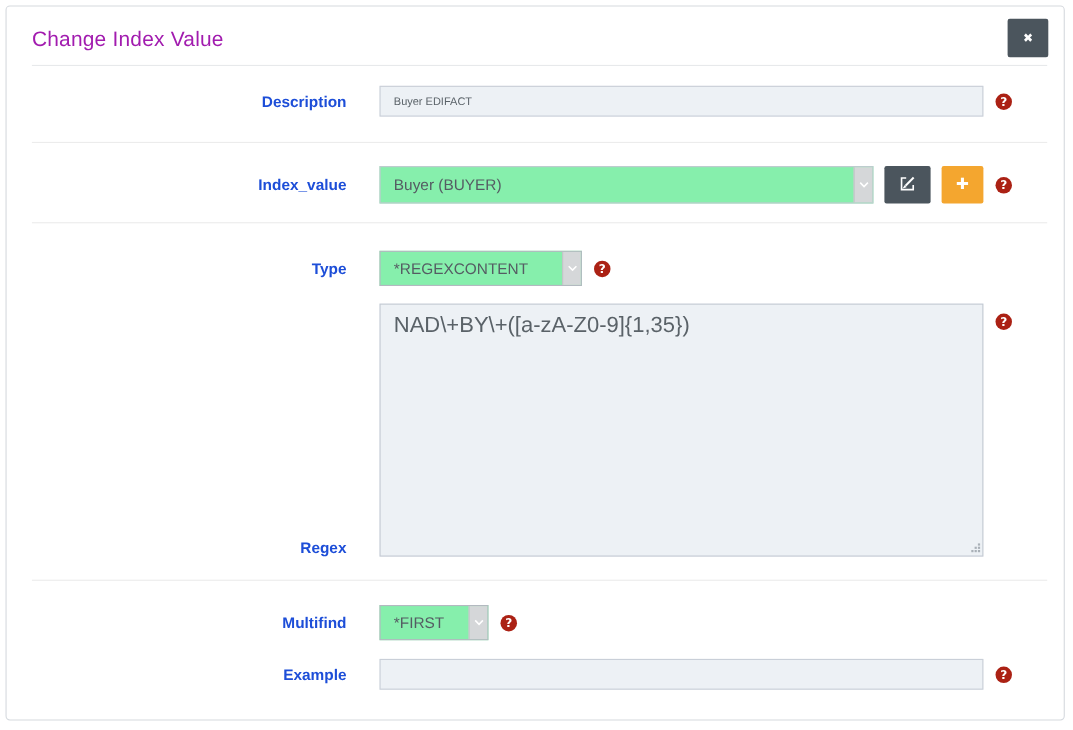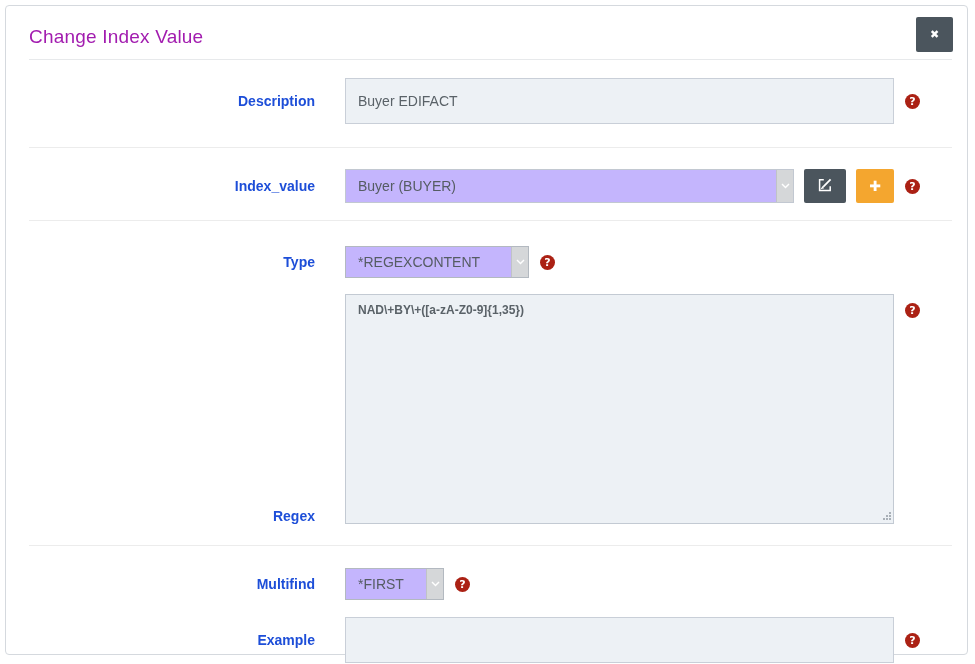--- a/index.html
+++ b/index.html
@@ -44,42 +44,42 @@
     width: 309px; flex: none;
     text-align: right; margin-right: 30px;
     font-size: 14px; font-weight: bold; color: #1d4ed8;
   }
   .row-type { margin-bottom: 16px; }
   .row-regex { align-items: flex-end; }
   .row-regex .f-label { padding-top: 10px; }
   .row-example { margin-top: 17px; }
 
   .text-input {
-    width: 549px; height: 46px; flex: none;
+    width: 549px; height: 28px; flex: none;
     background: #edf1f5; border: 1px solid #c9cfd8;
-    padding: 0 12px; font-size: 14px; color: #5a6268;
+    padding: 0 12px; font-size: 10px; color: #5a6268;
     font-family: inherit; outline: none;
   }
   .textarea {
     width: 549px; height: 230px; flex: none;
     background: #edf1f5; border: 1px solid #c3cad3;
-    padding: 8px 12px; font-size: 12px; color: #5a6268;
-    font-family: inherit; outline: none; resize: none; display: block; font-weight: bold;
+    padding: 8px 12px; font-size: 20px; color: #5a6268;
+    font-family: inherit; outline: none; resize: none; display: block;
   }
   .ta-wrap { position: relative; flex: none; }
   .grip { position: absolute; right: 3px; bottom: 4px; width: 10px; height: 10px; pointer-events: none; }
   .grip::before {
     content: ""; position: absolute; right: 0; bottom: 0;
     width: 2px; height: 2px; background: #a9b0b7;
     box-shadow: -3px 0 #a9b0b7, -6px 0 #a9b0b7, 0 -3px #a9b0b7, -3px -3px #a9b0b7, 0 -6px #a9b0b7;
   }
 
   .sel {
     position: relative; height: 32px; flex: none;
-    background: #c4b5fd; border: 1px solid #b3b9c0;
+    background: #86efac; border: 1px solid #b3b9c0;
     display: flex; align-items: center;
     padding: 0 26px 0 12px;
     font-size: 14px; color: #555c63; cursor: pointer;
   }
   .sel .sel-arrow {
     position: absolute; right: 0; top: 0; bottom: 0; width: 17px;
     background: #d5d7d9; border-left: 1px solid #c0c3c6;
     display: flex; align-items: center; justify-content: center;
   }
   .sel-index { width: 449px; height: 34px; border-color: #c2c8d1; }

